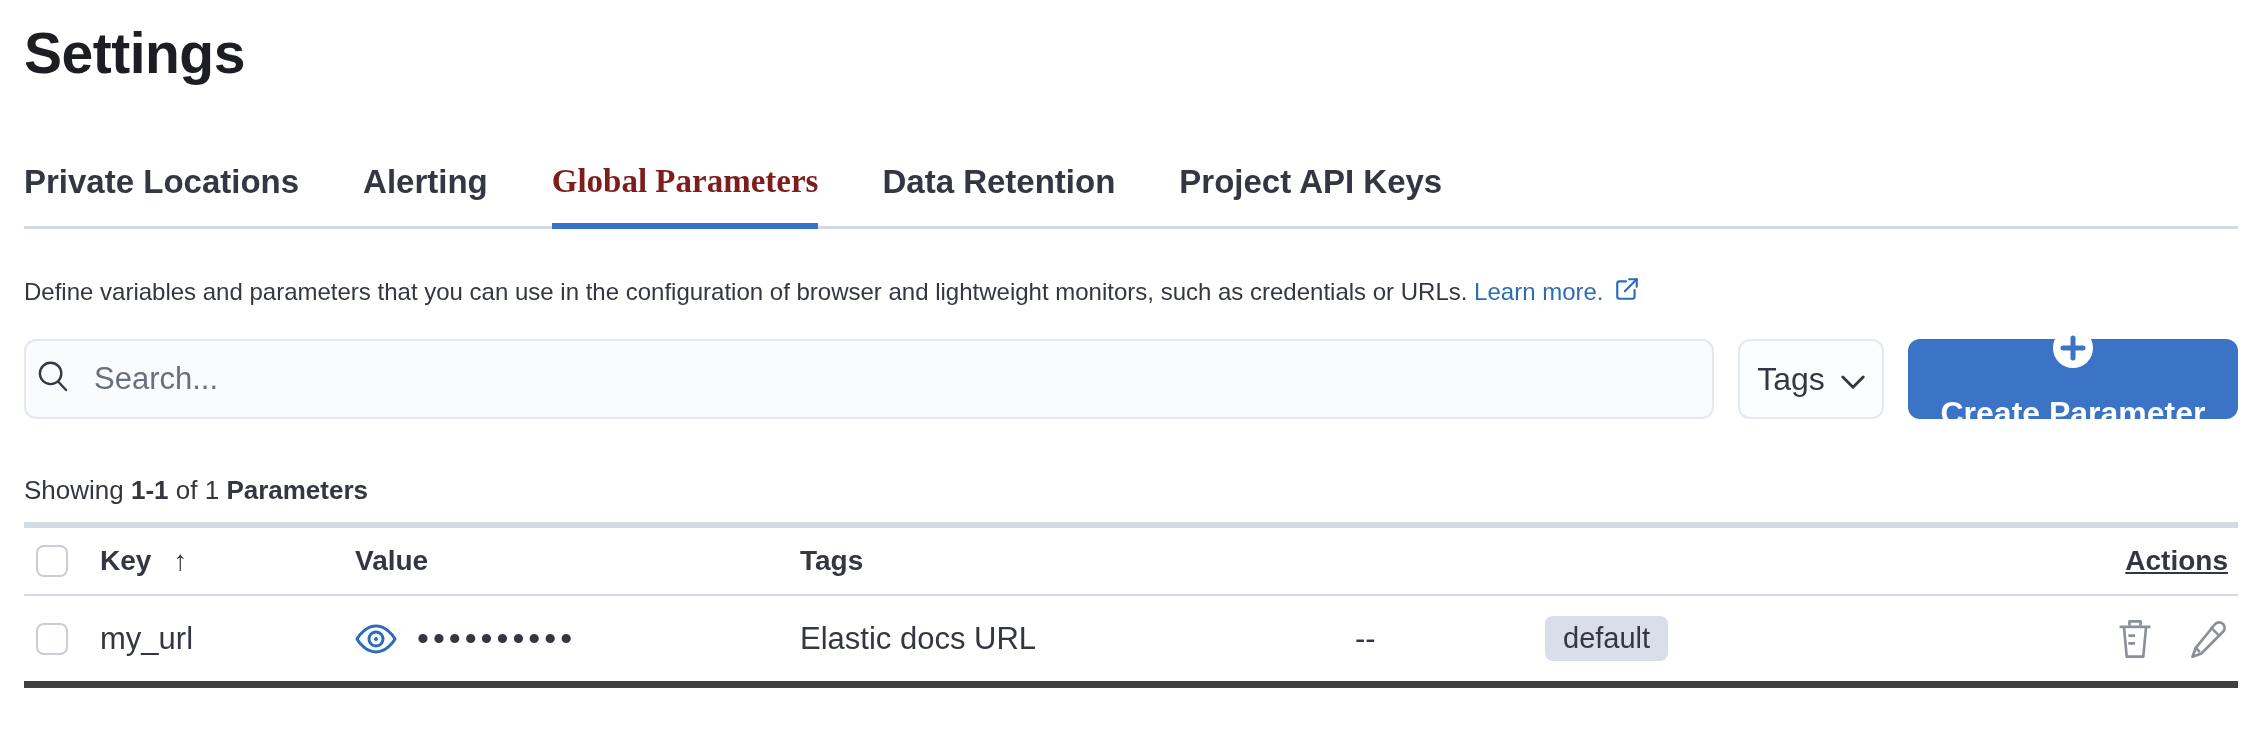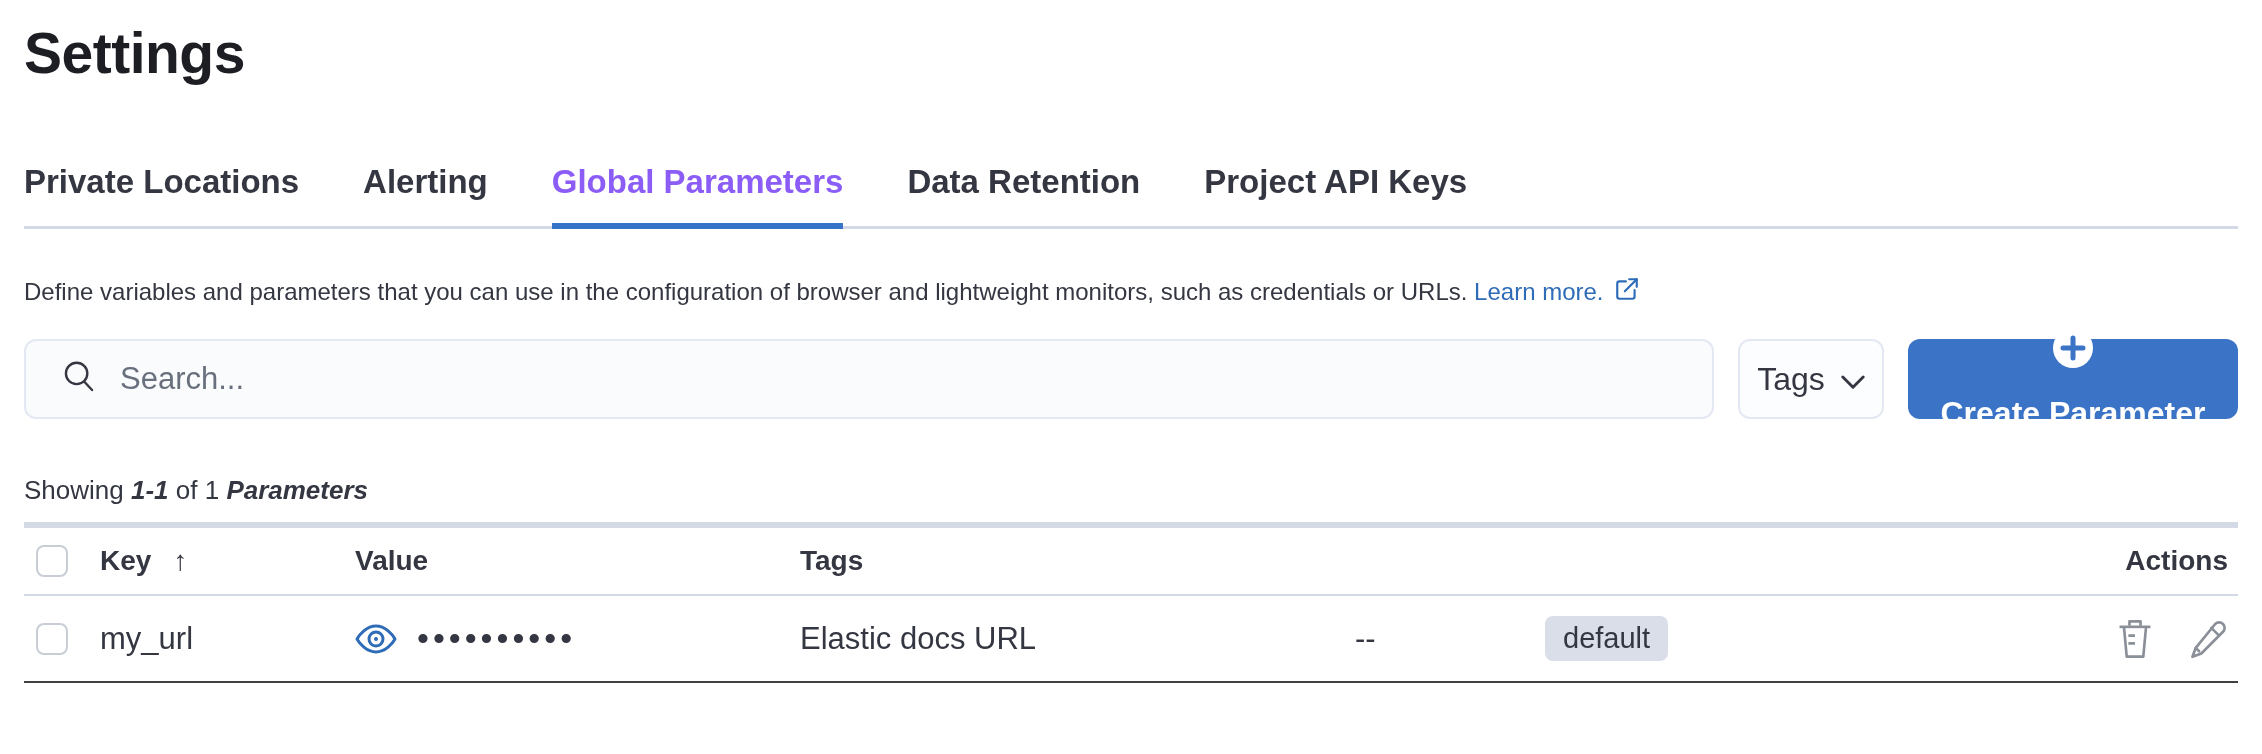--- a/index.html
+++ b/index.html
@@ -34,22 +34,23 @@
     font-size: 33px;
     font-weight: 700;
     color: #343741;
     padding-bottom: 22px;
     border-bottom: 6px solid transparent;
     margin-bottom: -3px;
     cursor: pointer;
     white-space: nowrap;
   }
   .tab.active {
-    color: #8b5cf6;
+    color: #7f1d1d;
     border-bottom-color: #3674c9;
+    font-family: Liberation Serif, serif;
   }
 
   
   .description {
     margin-top: 38px;
     font-size: 24px;
     line-height: 50px;
     color: #343741;
     max-width: 2214px;
   }
@@ -68,21 +69,21 @@
     align-items: stretch;
   }
   .search-box {
     flex: 1;
     display: flex;
     align-items: center;
     gap: 20px;
     background: #fafbfd;
     border: 2px solid #e3e8f2;
     border-radius: 12px;
-    padding: 0 34px;
+    padding: 0 8px;
     box-sizing: border-box;
   }
   .search-box input {
     flex: 1;
     border: none;
     outline: none;
     background: transparent;
     font-size: 31px;
     color: #343741;
     font-family: "Liberation Sans", sans-serif;
@@ -118,49 +119,49 @@
     font-family: "Liberation Sans", sans-serif;
     flex-direction: column;
   }
 
   
   .summary {
     margin-top: 56px;
     font-size: 26px;
     color: #343741;
   }
-  .summary b { font-weight: 700; font-style: italic; }
+  .summary b { font-weight: 700; }
 
   
   .table { margin-top: 16px; }
   .table-topbar { height: 6px; background: #d3dae6; }
   .thead {
     display: flex;
     align-items: center;
     height: 66px;
     border-bottom: 2px solid #d3dae6;
     font-size: 28px;
     font-weight: 700;
     color: #343741;
   }
   .trow {
     display: flex;
     align-items: center;
     height: 85px;
-    border-bottom: 2px solid #404040;
+    border-bottom: 7px solid #404040;
     font-size: 31px;
     color: #343741;
   }
   .col-check { width: 76px; padding-left: 12px; box-sizing: border-box; display: flex; align-items: center; }
   .col-key { width: 255px; display: flex; align-items: center; gap: 22px; }
   .col-value { width: 445px; display: flex; align-items: center; gap: 20px; }
   .col-desc { width: 555px; }
   .col-tags { width: 190px; }
   .col-ns { width: 395px; }
-  .col-actions { flex: 1; display: flex; justify-content: flex-end; align-items: center; gap: 34px; padding-right: 10px; }
+  .col-actions { flex: 1; display: flex; justify-content: flex-end; align-items: center; gap: 34px; padding-right: 10px; text-decoration: underline; }
   .col-actions.header-label { font-weight: 700; }
 
   .checkbox {
     width: 32px; height: 32px;
     background: #ffffff;
     border: 2px solid #c9cdd6;
     border-radius: 8px;
     cursor: pointer;
     box-sizing: border-box;
   }

